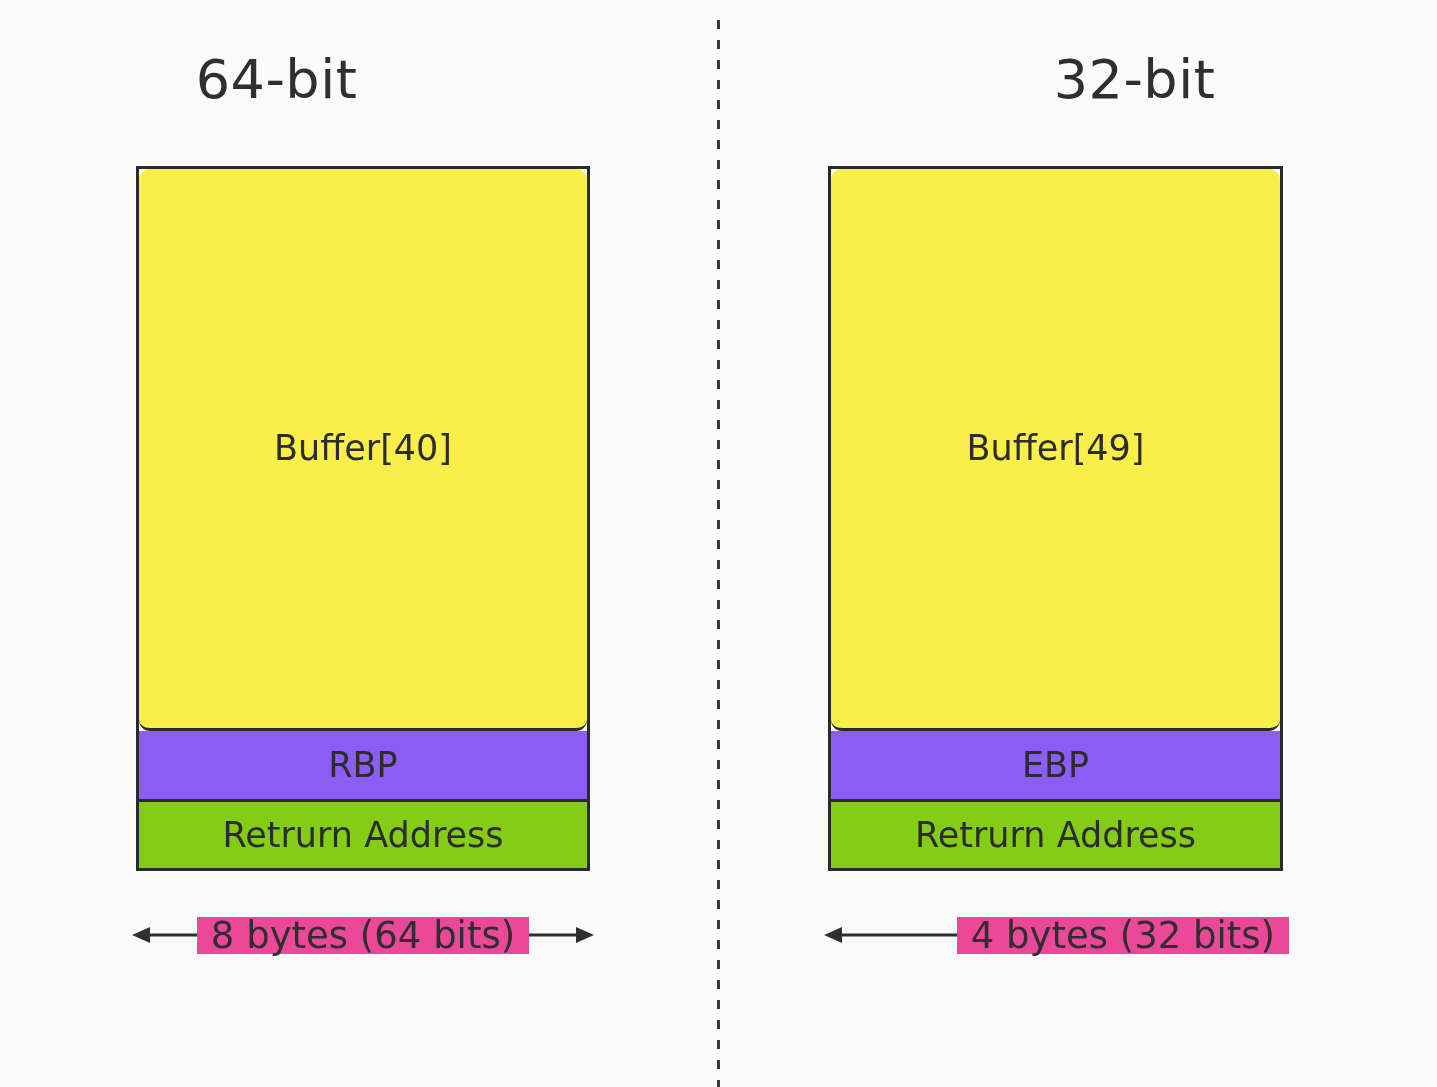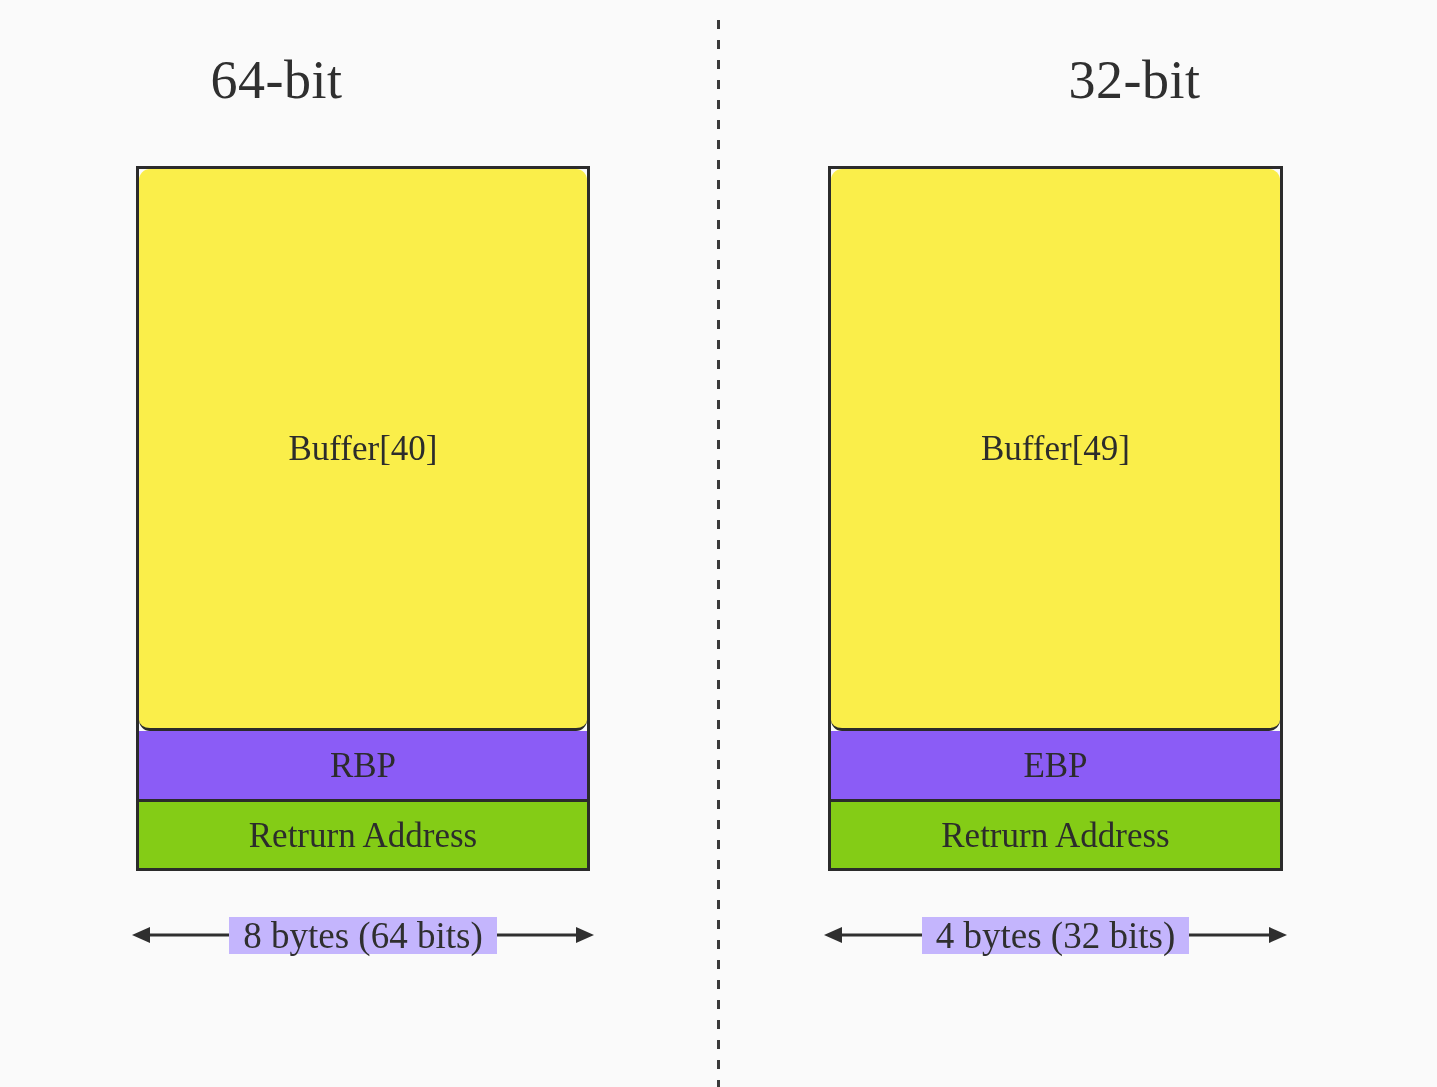--- a/index.html
+++ b/index.html
@@ -14,21 +14,20 @@
     font-family: "DejaVu Sans", sans-serif;
     position: relative;
     overflow: hidden;
   }
 
   #stage {
     position: absolute;
     inset: 0;
     width: 1304px;
     height: 1087px;
-    font-family: Liberation Serif, serif;
   }
 
   
   .divider {
     position: absolute;
     left: 717px;
     top: 20px;
     width: 3px;
     height: 1067px;
     background-image: linear-gradient(to bottom,
@@ -103,35 +102,35 @@
   
   .measure {
     position: absolute;
     top: 900px;
     height: 70px;
     display: flex;
     align-items: center;
     justify-content: center;
   }
   .panel.left  .measure { left: 130px; width: 466px; }
-  .panel.right .measure { left: 146px; width: 467px; }
+  .panel.right .measure { left: 146px; width: 467px; justify-content: flex-end; }
 
   .measure svg {
     position: absolute;
     left: 0;
     top: 0;
     width: 100%;
     height: 100%;
     overflow: visible;
   }
 
   .measure-label {
     position: relative;
     z-index: 2;
-    background: #c4b5fd;
+    background: #ec4899;
     padding: 0 14px;
     font-size: 37px;
     color: #2f2f2f;
     line-height: 1;
     white-space: nowrap;
   }
 </style>
 </head>
 <body>
 

